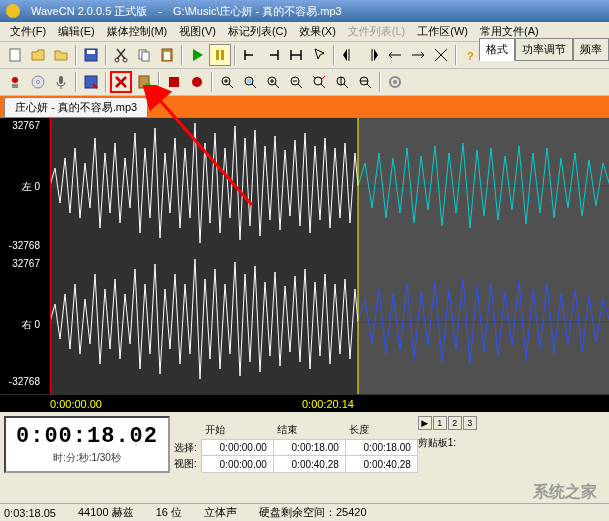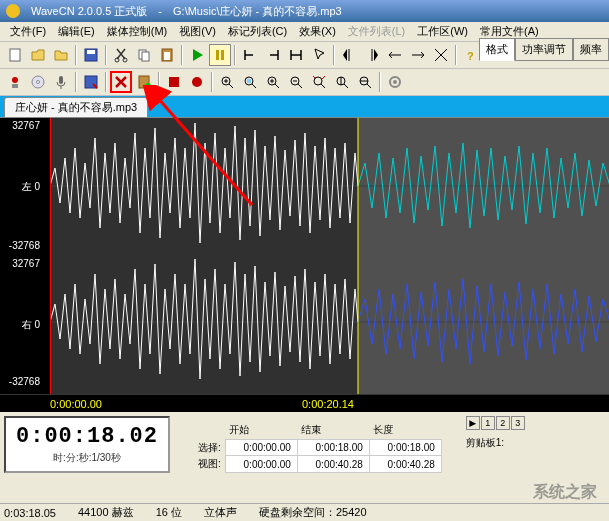--- a/index.html
+++ b/index.html
@@ -6,33 +6,33 @@
 body { background: #ece9d8; width: 609px; height: 521px; overflow: hidden; position: relative; }
 .titlebar { background: linear-gradient(#7ba4e0, #3b6ea5); height: 22px; display: flex; align-items: center; padding: 0 6px; color: white; gap: 11px; }
 .titlebar-icon { width: 14px; height: 14px; background: #f0c020; border-radius: 50%; }
 .menubar { background: #ece9d8; height: 20px; display: flex; align-items: center; padding: 7px 4px; border-bottom: 1px solid #c0c0c0; }
 .menu-item { padding: 1px 6px; cursor: default; color: #000; }
 .menu-item.disabled { color: #999; }
 .toolbar { background: #ece9d8; display: flex; align-items: center; padding: 2px 4px; gap: 1px; border-bottom: 1px solid #c0c0c0; }
 .tb-btn { width: 22px; height: 22px; display: flex; align-items: center; justify-content: center; border: 1px solid transparent; cursor: pointer; }
 .tb-sep { width: 2px; height: 20px; border-left: 1px solid #a0a0a0; border-right: 1px solid #fff; margin: 0 2px; }
 .tb-btn.red-border { border: 2px solid red; }
-.tab-row { background: #0ea5e9; display: flex; align-items: flex-end; padding: 2px 4px 0; border-bottom: 1px solid #888; height: 22px; }
+.tab-row { background: #f97316; display: flex; align-items: flex-end; padding: 2px 4px 0; border-bottom: 1px solid #888; height: 22px; }
 .tab { padding: 2px 10px; background: #f5f5f5; border: 1px solid #888; border-bottom: none; border-radius: 3px 3px 0 0; margin-right: 2px; cursor: pointer; }
 .side-tabs { position: absolute; right: 0; top: 38px; display: flex; }
 .side-tab { padding: 3px 6px; border: 1px solid #888; background: #ece9d8; cursor: pointer; font-size: 11px; }
 .side-tab.active { background: #fff; border-bottom: 1px solid #fff; }
 .wave-area { background: #000000; position: relative; height: 276px; display: flex; }
 .wave-labels { width: 50px; background: #000; position: relative; }
 .wave-canvas-wrap { flex: 1; position: relative; overflow: hidden; }
 .wave-label { position: absolute; color: #fff; font-size: 10px; text-align: right; width: 40px; }
 .time-ruler { height: 18px; background: #000; border-top: 1px solid #333; display: flex; align-items: center; color: #ff0; font-size: 10px; padding-left: 50px; }
 .time-ruler span { margin-right: 200px; }
 .arrow-overlay { position: absolute; pointer-events: none; z-index: 100; }
-.lower { background: #ece9d8; padding: 4px; display: flex; gap: 24px; }
+.lower { background: #ece9d8; padding: 4px; display: flex; gap: 0; }
 .time-display { border: 2px inset #999; background: #fff; padding: 6px 10px; text-align: center; }
 .time-big { font-size: 22px; font-weight: bold; font-family: "Courier New", monospace; letter-spacing: 1px; }
 .time-sub { font-size: 10px; color: #333; margin-top: 2px; }
 .sel-table { border-collapse: collapse; margin-top: 6px; }
 .sel-table td { padding: 1px 4px; font-size: 10px; }
 .sel-table .val { border: 1px inset #ccc; background: #fff; padding: 1px 6px; width: 72px; text-align: right; }
 .nav-btns { display: flex; gap: 1px; }
 .nav-btn { width: 14px; height: 14px; border: 1px solid #888; background: #ece9d8; font-size: 9px; text-align: center; line-height: 12px; cursor: pointer; }
 .statusbar { position: absolute; bottom: 0; left: 0; right: 0; height: 18px; background: #ece9d8; border-top: 1px solid #aaa; display: flex; align-items: center; font-size: 10px; padding: 0 4px; gap: 22px; }
 .watermark { position: absolute; bottom: 18px; right: 12px; font-size: 16px; color: rgba(120,120,120,0.7); font-weight: bold; z-index: 200; }

